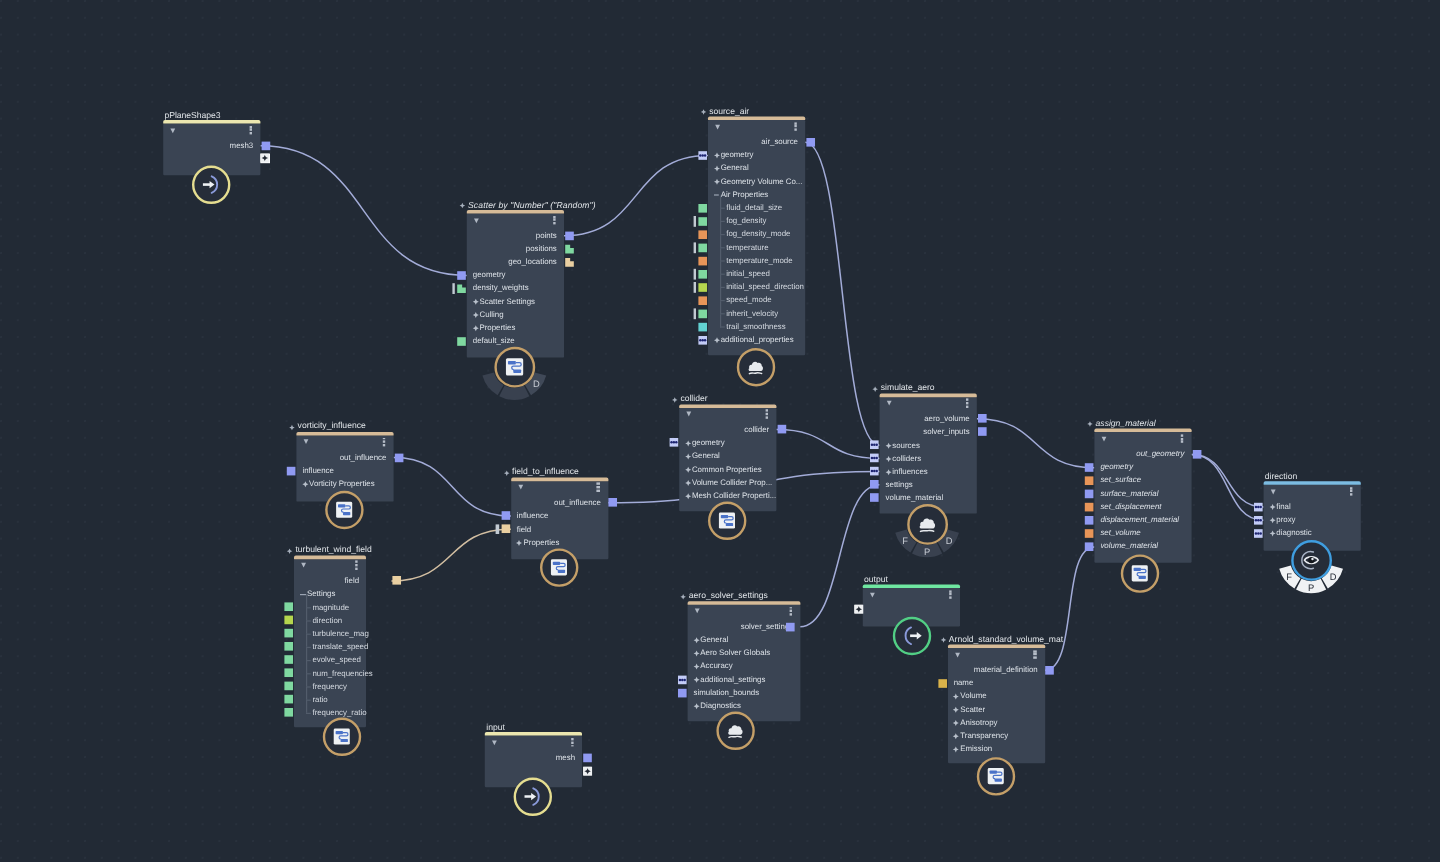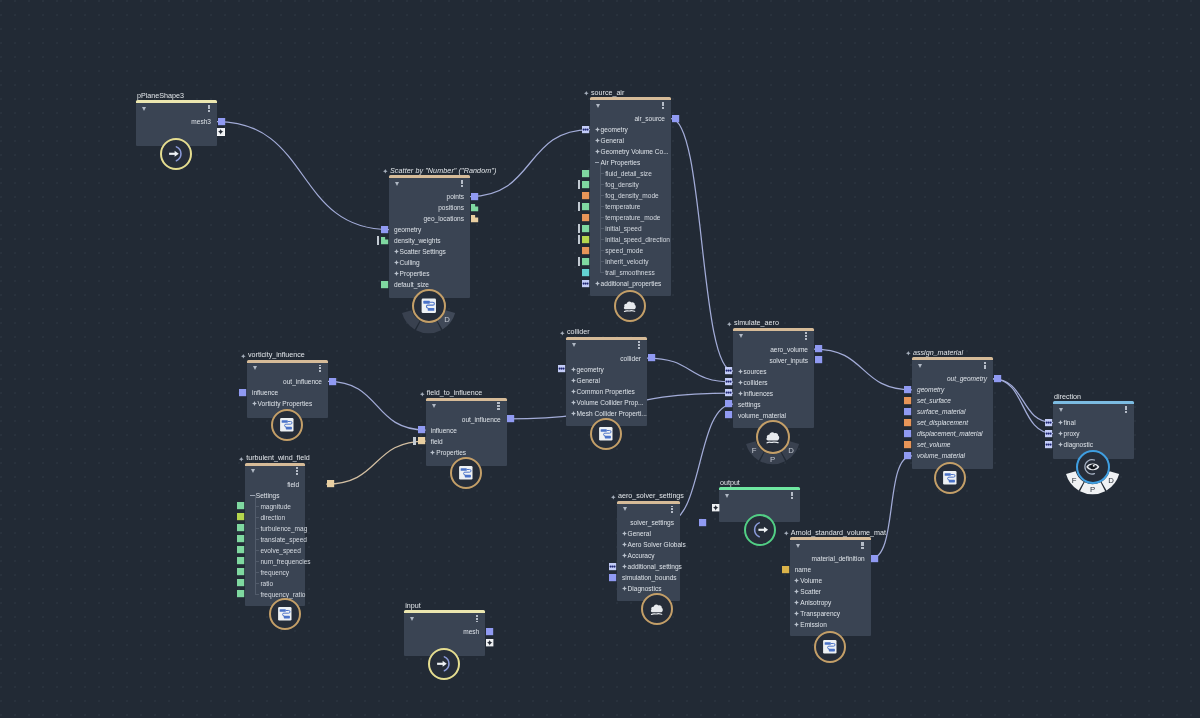--- a/index.html
+++ b/index.html
@@ -1027,21 +1027,21 @@
         </div>
         <div class="badge" style="left: 22.8px; top: 45.7px; width: 34px; height: 34px; border: 2px solid rgb(63, 158, 224);">
           <svg width="29.6" height="29.6" viewBox="0 0 28 28" style="position:absolute;left:0;top:0">
             <path d="M15.6 7.6 A6.8 6.8 0 1 0 15.6 20.4" fill="none" stroke="#a7b2c4" stroke-width="1.15" stroke-linecap="round"></path>
             <path d="M8.6 14 C10.5 10.6 17.5 10.6 19.4 14 C17.5 17.4 10.5 17.4 8.6 14 Z" fill="none" stroke="#e9ecf0" stroke-width="1.3"></path>
             <ellipse cx="14" cy="14" rx="2.4" ry="2.4" fill="#12161c"></ellipse>
             <circle cx="14.9" cy="13.1" r="0.95" fill="#e9ecf0"></circle>
           </svg>
         </div>
       </div>
-      <div class="node" style="left: 617px; top: 503.8px; width: 63px; height: 97px;">
+      <div class="node" style="left: 573px; top: 503.8px; width: 94px; height: 97px;">
         <div class="node-body"></div>
         <div class="node-bar" style="background: rgb(214, 187, 152);"></div>
         <div class="node-title">aero_solver_settings<span class="tstar">
             <svg width="4.6" height="4.6" viewBox="0 0 6 6">
               <path d="M3 0 L3.95 2.05 L6 3 L3.95 3.95 L3 6 L2.05 3.95 L0 3 L2.05 2.05 Z" fill="#a7b0bd"></path>
             </svg>
           </span></div>
         <div class="node-hdr">
           <div class="caret"></div>
           <div class="dots3">

